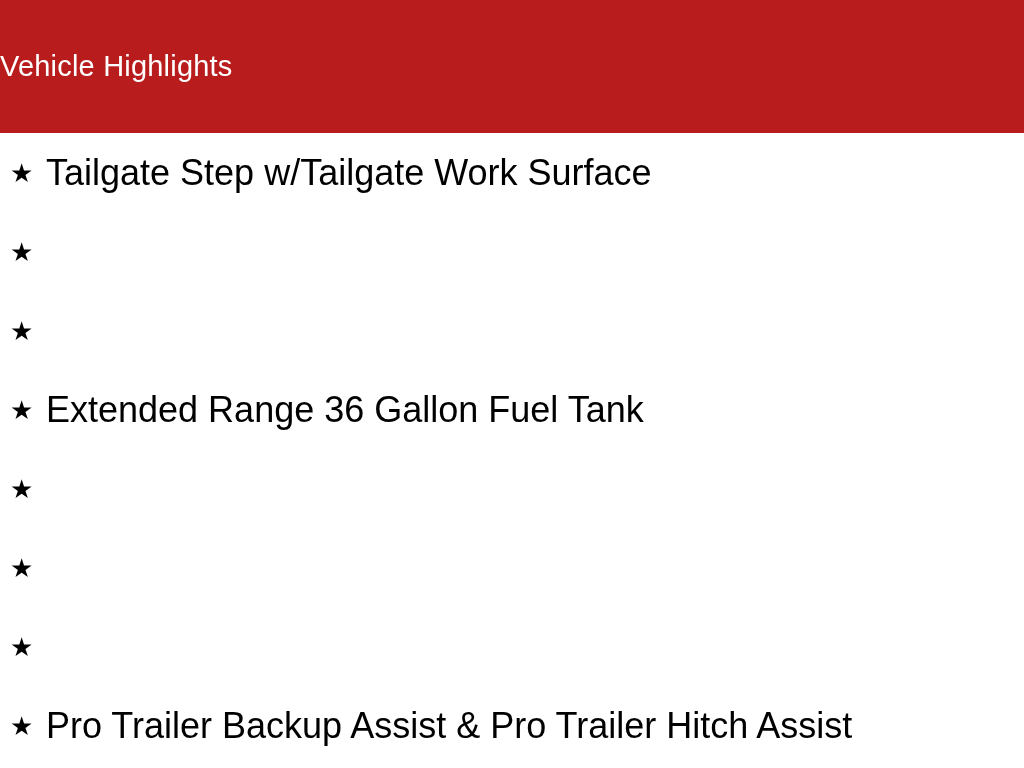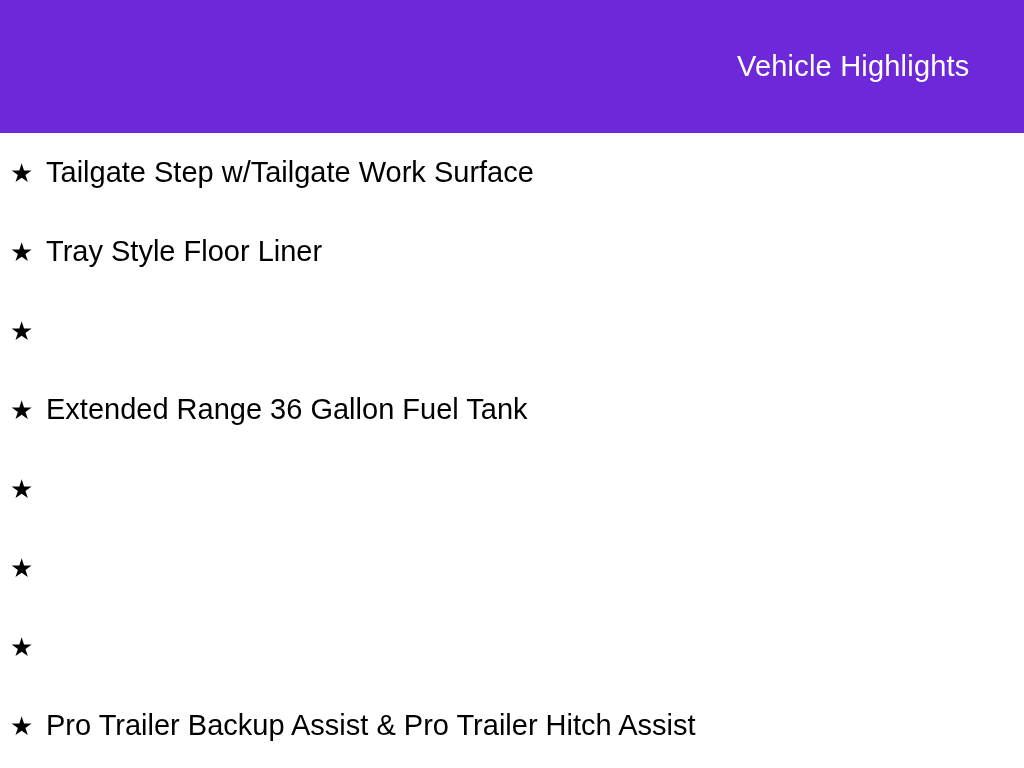--- a/index.html
+++ b/index.html
@@ -9,25 +9,24 @@
   body {
     width: 1024px;
     height: 768px;
     background: #ffffff;
     font-family: "Liberation Sans", sans-serif;
     overflow: hidden;
   }
   .header {
     width: 1024px;
     height: 133px;
-    background: #6d28d9;
+    background: #b91c1c;
     display: flex;
     align-items: center;
     box-sizing: border-box;
-    padding-left: 737px;
   }
   .header-title {
     color: #ffffff;
     font-size: 29px;
     white-space: nowrap;
     letter-spacing: 0.2px;
   }
   .list {
     width: 1024px;
   }
@@ -40,40 +39,39 @@
     color: #000000;
   }
   .star {
     width: 36px;
     flex: 0 0 36px;
     font-size: 26px;
     line-height: 1;
     color: #000000;
   }
   .label {
-    font-size: 29px;
+    font-size: 36px;
     white-space: nowrap;
     text-align: center;
   }
 </style>
 </head>
 <body>
 
 <div class="header">
   <span class="header-title">Vehicle Highlights</span>
 </div>
 
 <div class="list">
     <div class="item">
       <span class="star">★</span>
       <span class="label">Tailgate Step w/Tailgate Work Surface</span>
     </div>
     <div class="item">
       <span class="star">★</span>
-      <span class="label">Tray Style Floor Liner</span>
     </div>
     <div class="item">
       <span class="star">★</span>
     </div>
     <div class="item">
       <span class="star">★</span>
       <span class="label">Extended Range 36 Gallon Fuel Tank</span>
     </div>
     <div class="item">
       <span class="star">★</span>

